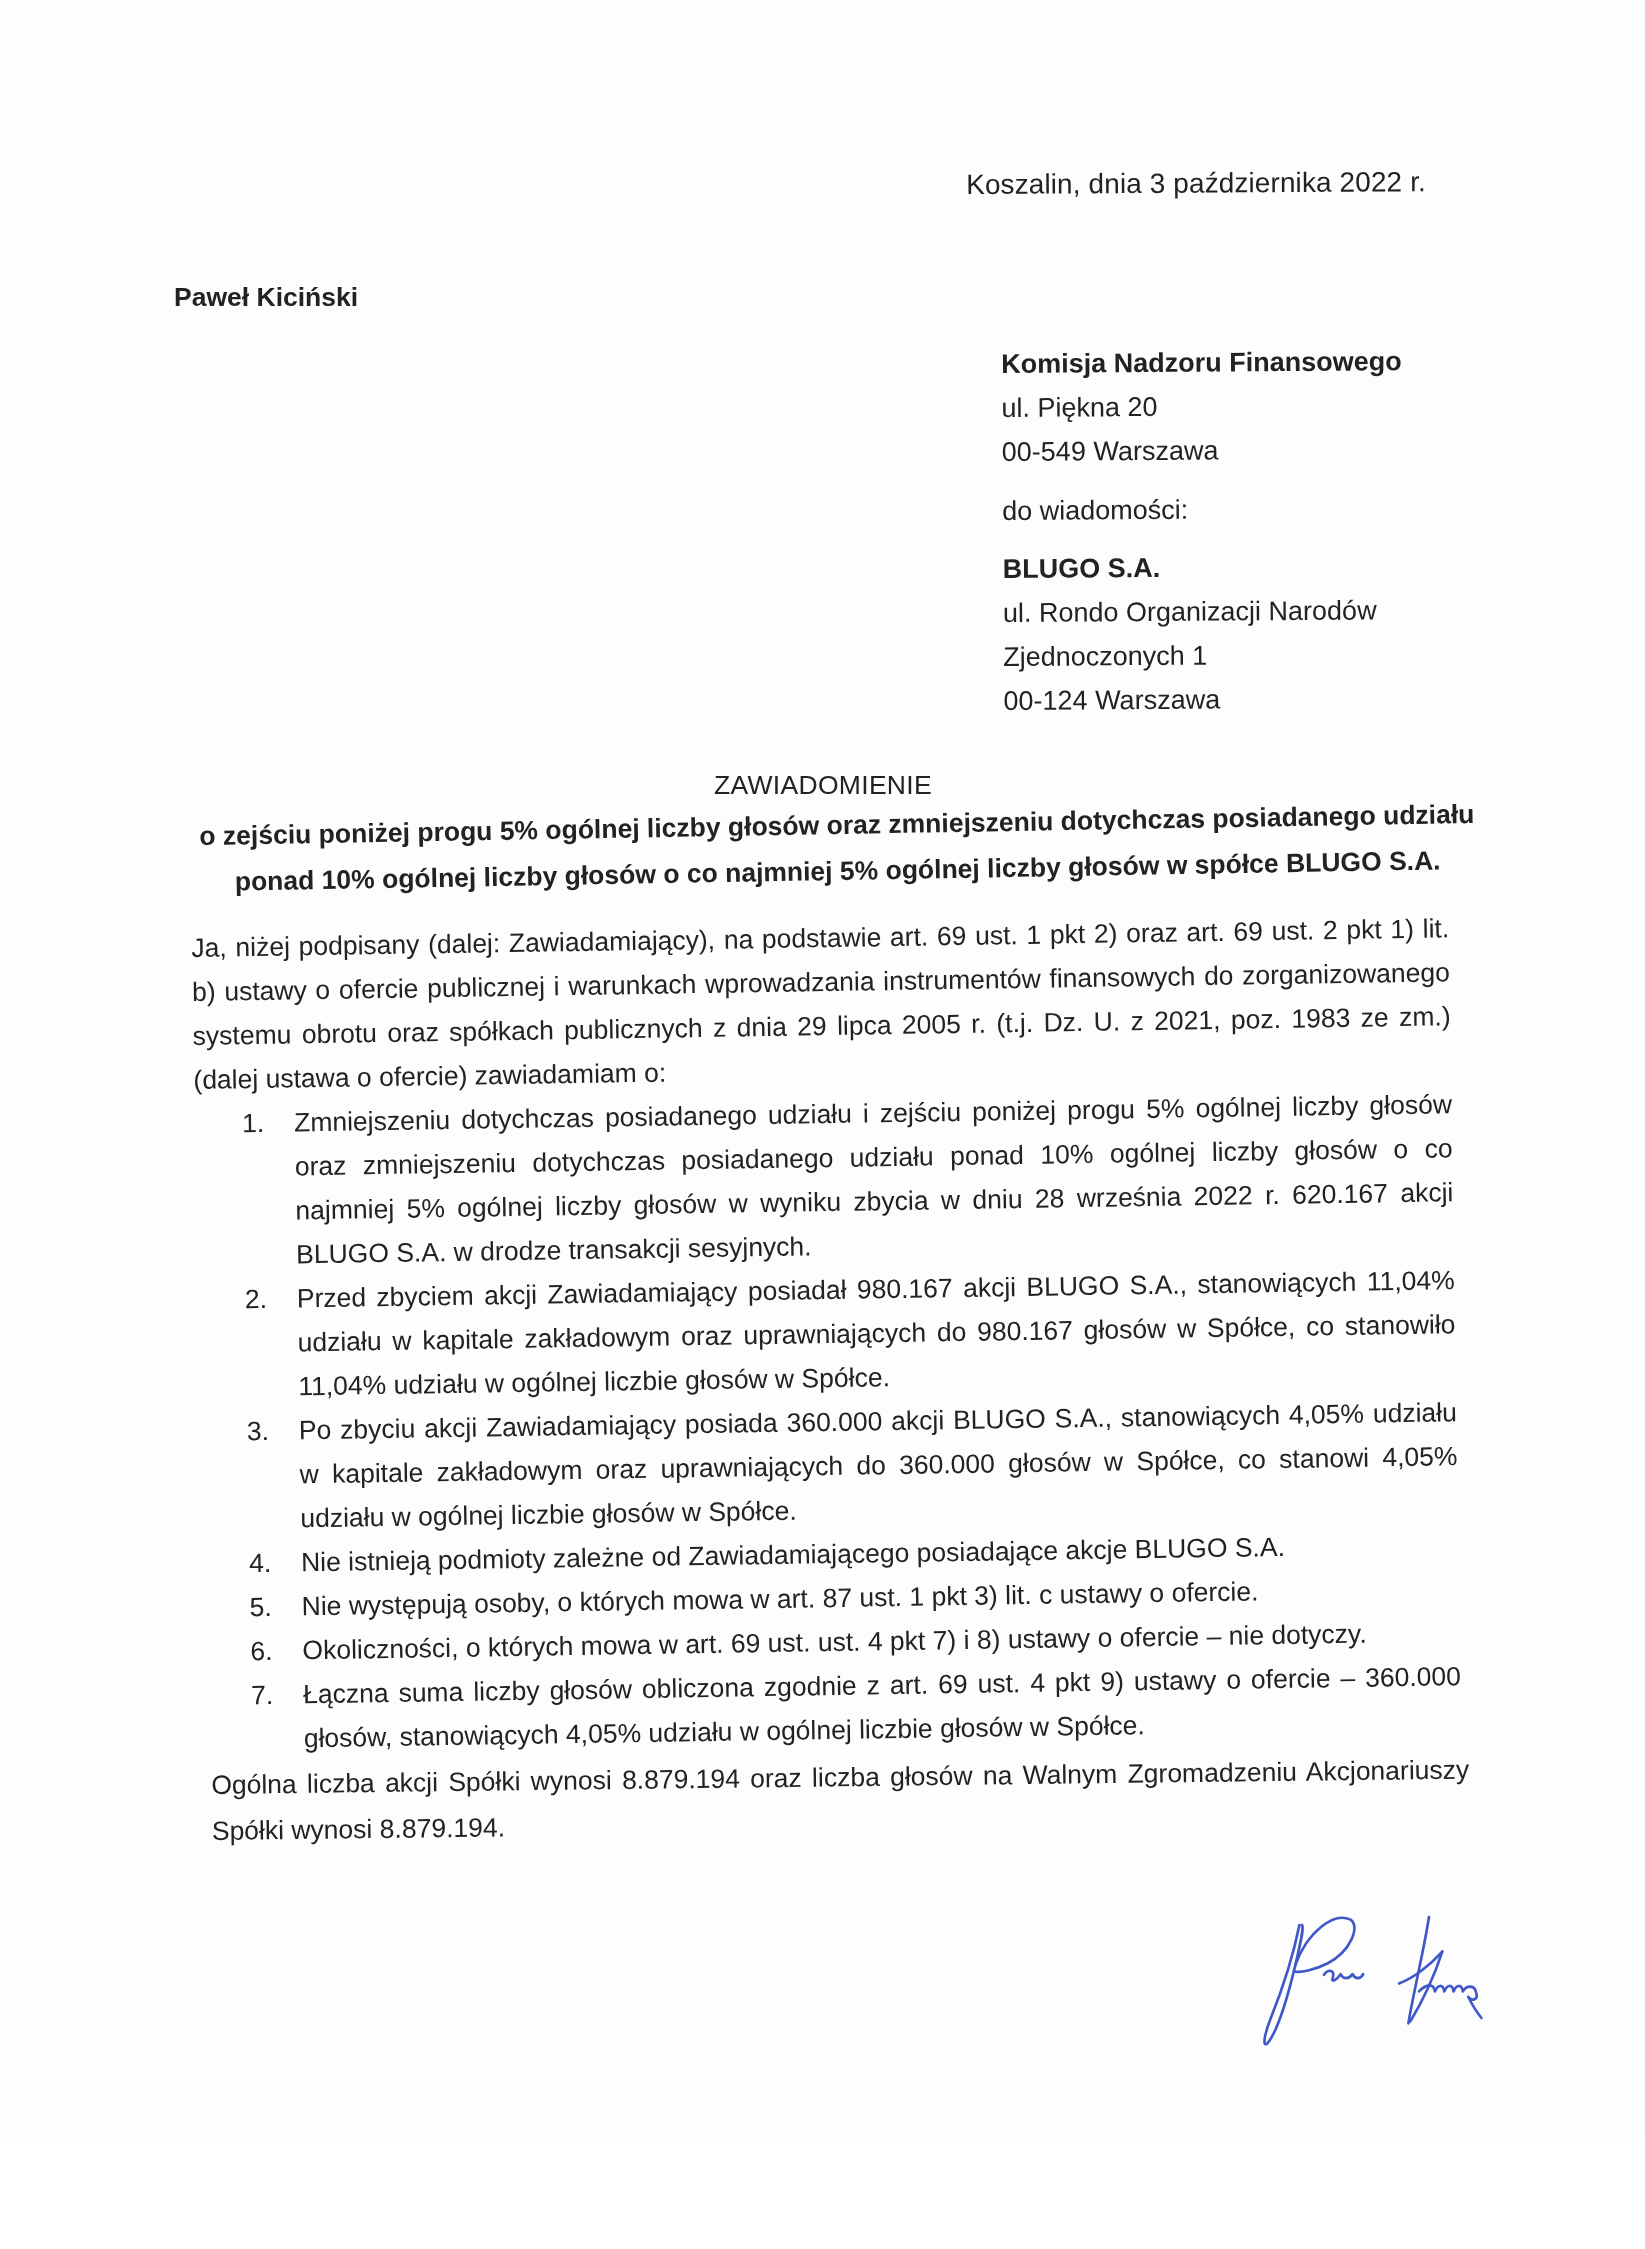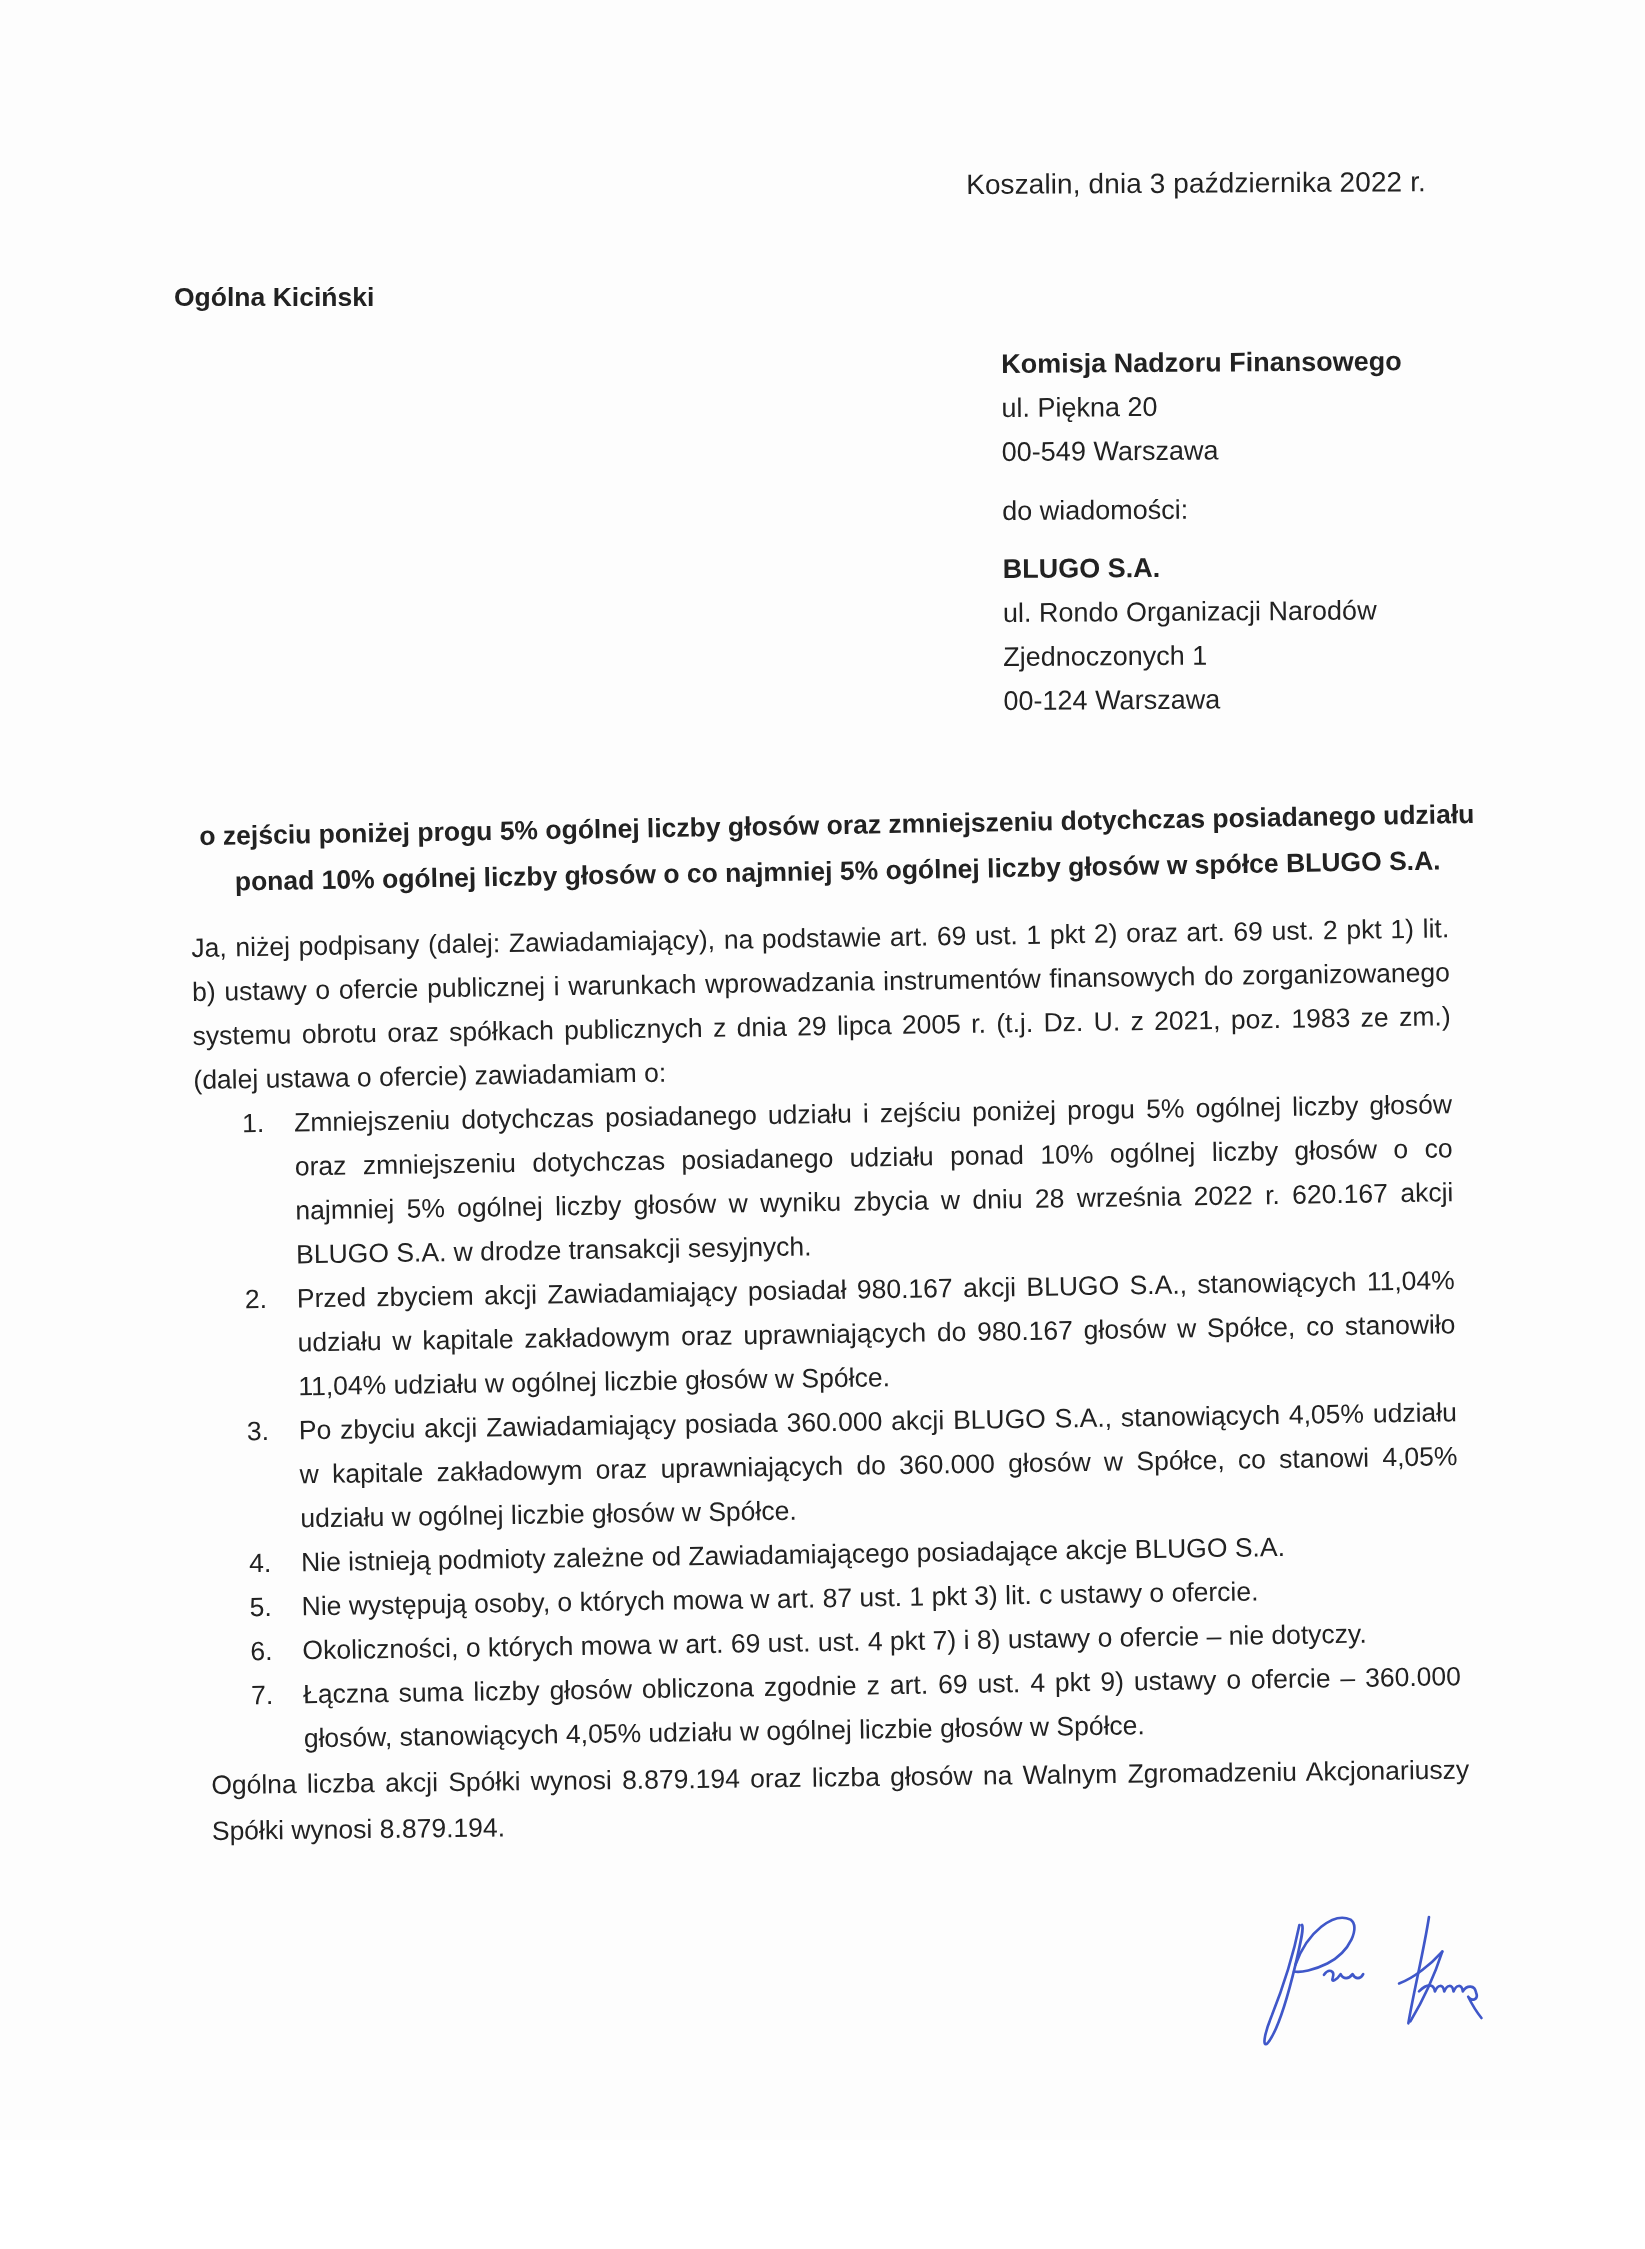--- a/index.html
+++ b/index.html
@@ -130,35 +130,36 @@
       stroke-linejoin: round;
     }
   </style>
 </head>
 <body>
 
 <div class="page">
 
   <div class="place-date">Koszalin, dnia 3 października 2022 r.</div>
 
-  <div class="sender">Ogólna Kiciński</div>
+  <div class="sender">Paweł Kiciński</div>
 
   <div class="recipients">
     <div class="bold">Komisja Nadzoru Finansowego</div>
     <div>ul. Piękna 20</div>
     <div>00-549 Warszawa</div>
     <div class="gap"></div>
     <div>do wiadomości:</div>
     <div class="gap"></div>
     <div class="bold">BLUGO S.A.</div>
     <div>ul. Rondo Organizacji Narodów</div>
     <div>Zjednoczonych 1</div>
     <div>00-124 Warszawa</div>
   </div>
 
+  <div class="title">ZAWIADOMIENIE</div>
 
   <div class="subject">
     <div>o zejściu poniżej progu 5% ogólnej liczby głosów oraz zmniejszeniu dotychczas posiadanego udziału</div>
     <div>ponad 10% ogólnej liczby głosów o co najmniej 5% ogólnej liczby głosów w spółce BLUGO S.A.</div>
   </div>
 
   <div class="body">
     <p>Ja, niżej podpisany (dalej: Zawiadamiający), na podstawie art. 69 ust. 1 pkt 2) oraz art. 69 ust. 2 pkt 1) lit. b) ustawy o ofercie publicznej i warunkach wprowadzania instrumentów finansowych do zorganizowanego systemu obrotu oraz spółkach publicznych z dnia 29 lipca 2005 r. (t.j. Dz. U. z 2021, poz. 1983 ze zm.) (dalej ustawa o ofercie) zawiadamiam o:</p>
     <ol class="items">
       <li>

